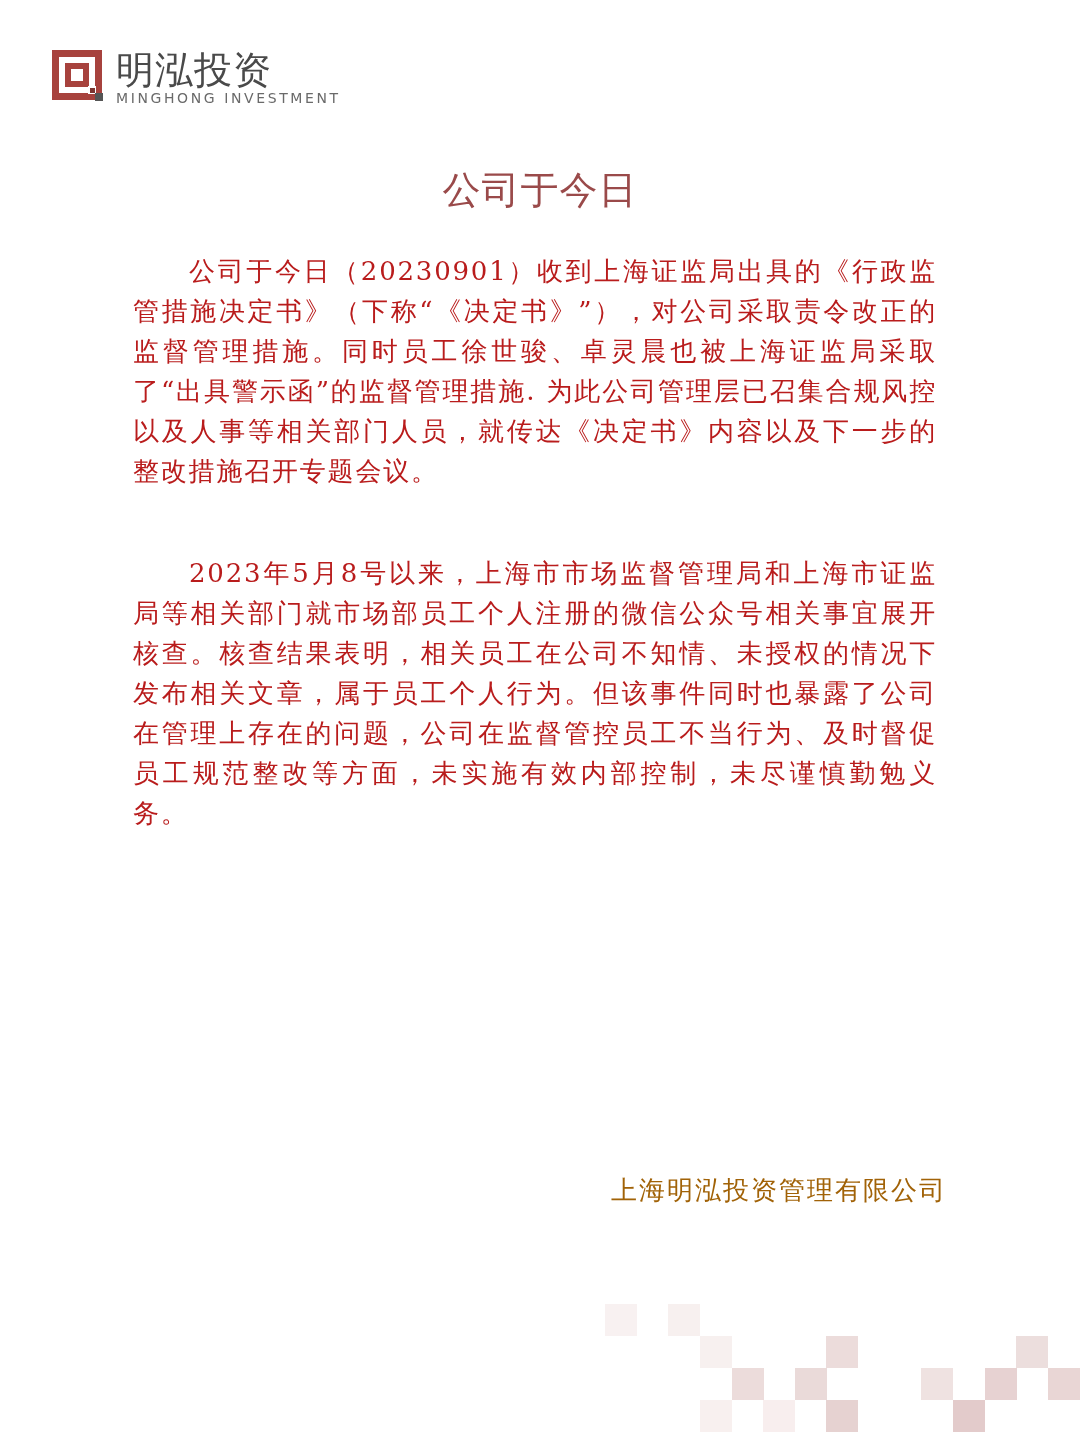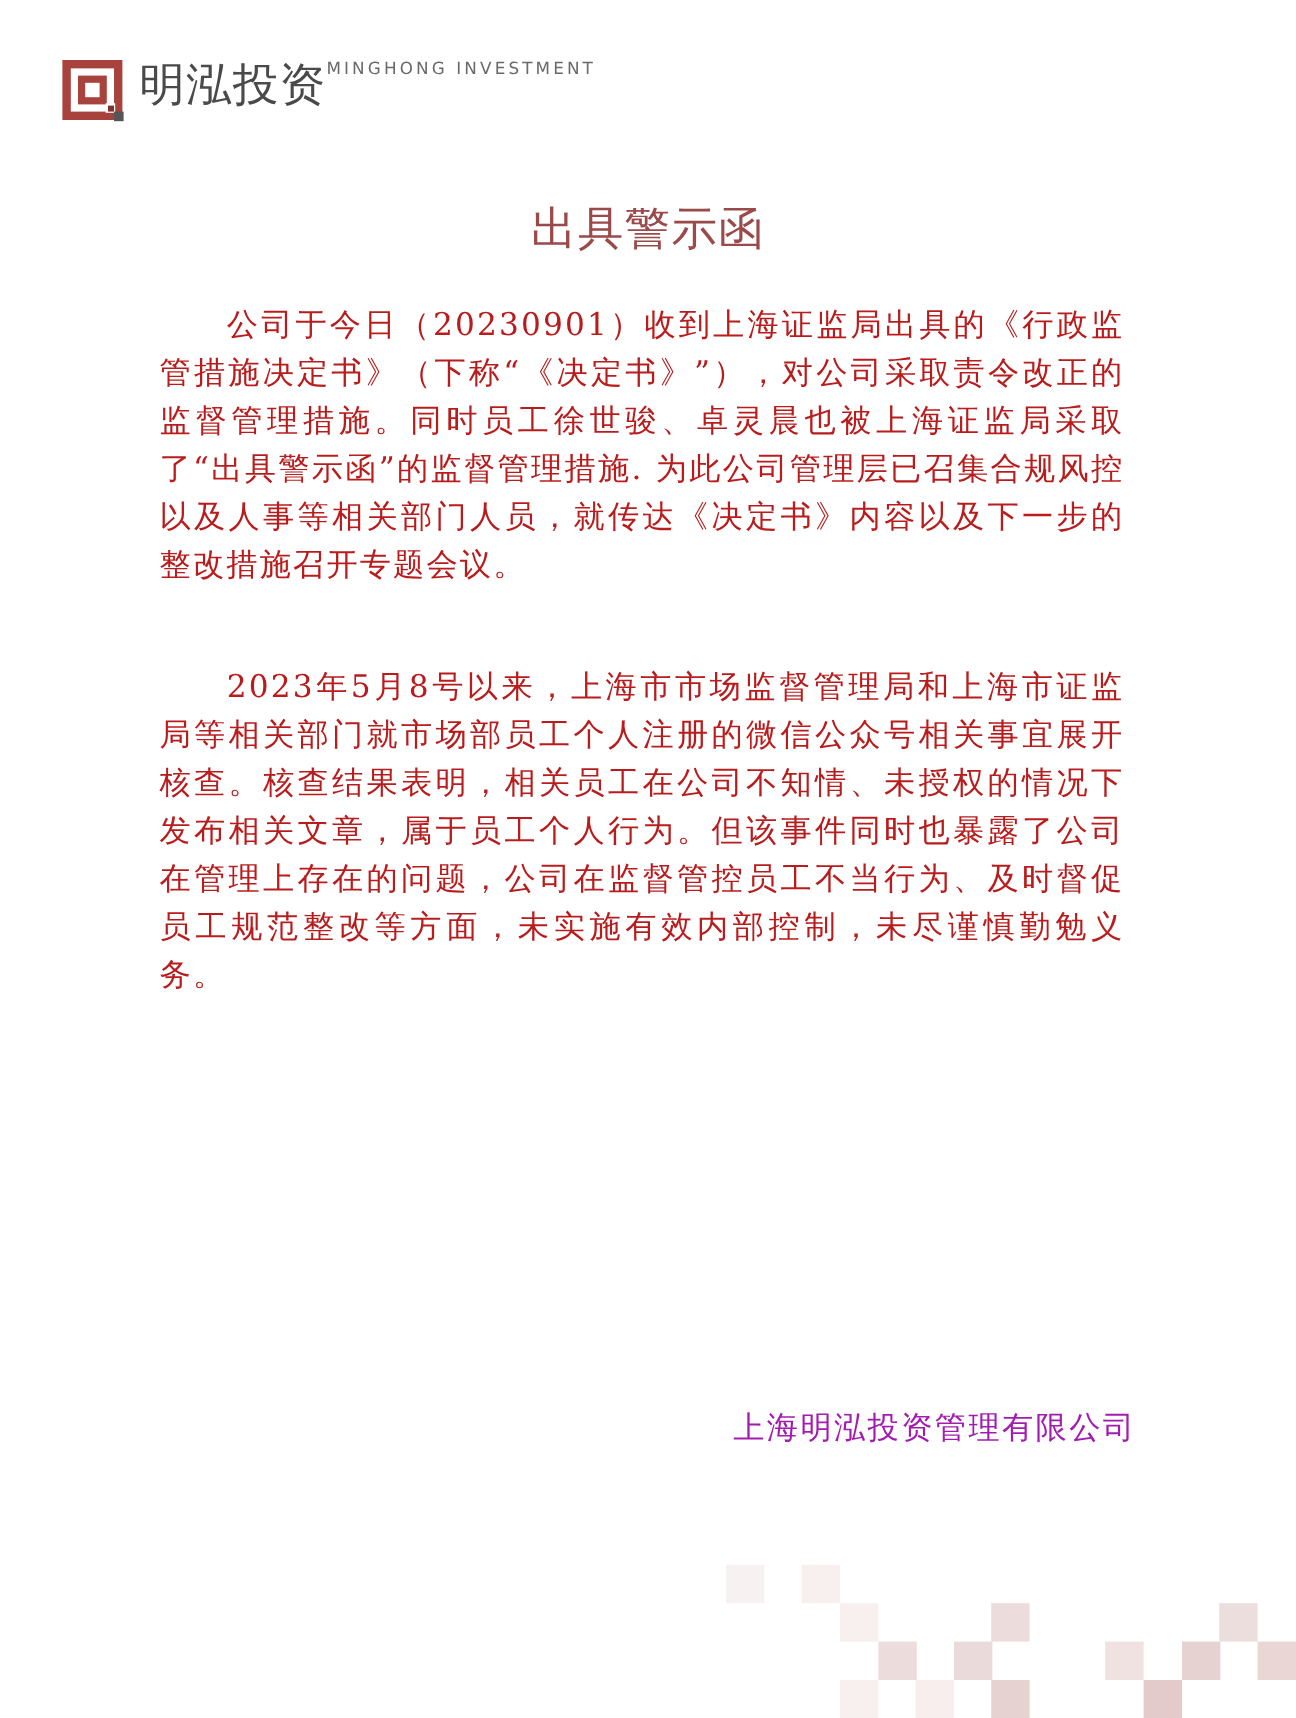--- a/index.html
+++ b/index.html
@@ -60,21 +60,21 @@
       background: #7b3430;
     }
     .logo-mark .dot {
       position: absolute; left: 43px; top: 43px;
       width: 8px; height: 8px;
       background: #555555;
     }
     .logo-text {
       margin-left: 12px;
       display: flex;
-      flex-direction: row;
+      flex-direction: column;
     }
     .logo-cn {
       font-family: "DejaVu Sans", "Liberation Sans", sans-serif;
       font-size: 38px;
       line-height: 40px;
       color: #4a4a4a;
       letter-spacing: 1px;
       font-weight: 500;
     }
     .logo-en {
@@ -123,21 +123,21 @@
 
     
     .signature {
       position: absolute;
       right: 133px;
       top: 1170px;
       text-align: right;
       font-size: 26px;
       line-height: 40px;
       letter-spacing: 2px;
-      color: #a21caf;
+      color: #a16207;
     }
 
     
     .squares {
       position: absolute;
       left: 0;
       top: 0;
       width: 1080px;
       height: 1432px;
       pointer-events: none;
@@ -160,21 +160,21 @@
     <div class="notch"></div>
     <div class="notch-red"></div>
     <div class="dot"></div>
   </div>
   <div class="logo-text">
     <span class="logo-cn">明泓投资</span>
     <span class="logo-en">MINGHONG INVESTMENT</span>
   </div>
 </div>
 
-<h1 class="doc-title" style="margin:0;">出具警示函</h1>
+<h1 class="doc-title" style="margin:0;">公司于今日</h1>
 
 <div class="doc-body">
   <p class="para">公司于今日（20230901）收到上海证监局出具的《行政监管措施决定书》（下称“《决定书》”），对公司采取责令改正的监督管理措施。同时员工徐世骏、卓灵晨也被上海证监局采取了“出具警示函”的监督管理措施. 为此公司管理层已召集合规风控以及人事等相关部门人员，就传达《决定书》内容以及下一步的整改措施召开专题会议。</p>
   <p class="para">2023年5月8号以来，上海市市场监督管理局和上海市证监局等相关部门就市场部员工个人注册的微信公众号相关事宜展开核查。核查结果表明，相关员工在公司不知情、未授权的情况下发布相关文章，属于员工个人行为。但该事件同时也暴露了公司在管理上存在的问题，公司在监督管控员工不当行为、及时督促员工规范整改等方面，未实施有效内部控制，未尽谨慎勤勉义务。</p>
 </div>
 
 <div class="signature">
   <div>上海明泓投资管理有限公司</div>
 </div>
 

